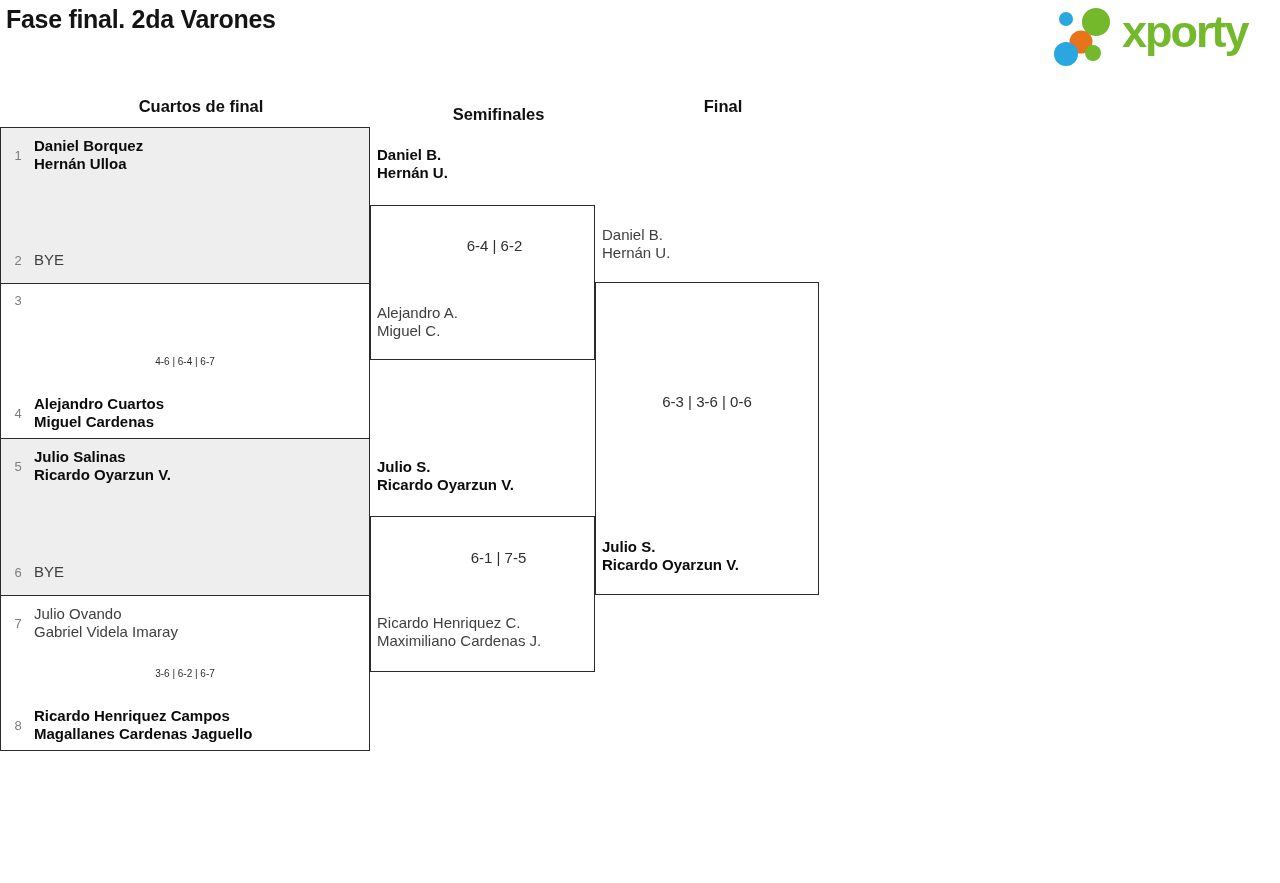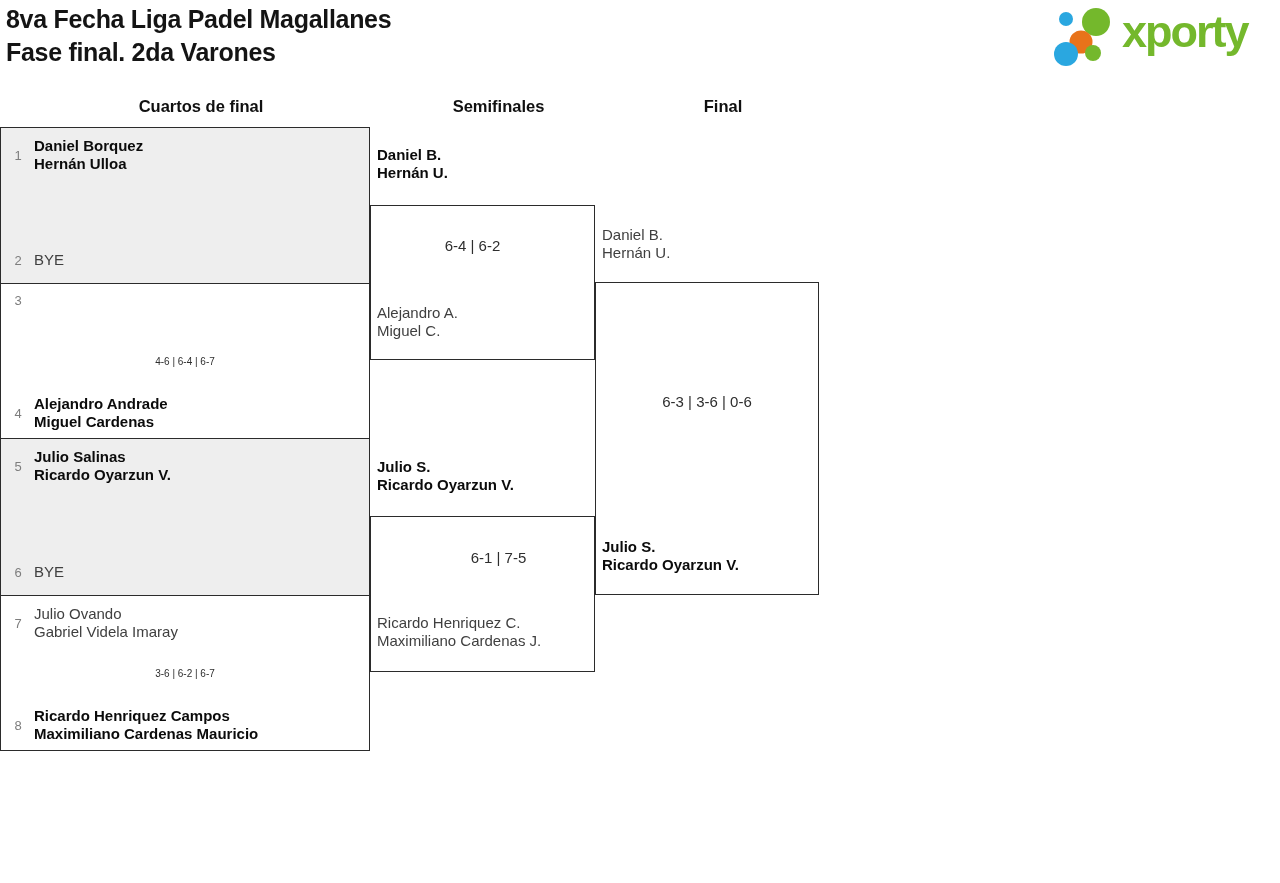--- a/index.html
+++ b/index.html
@@ -19,21 +19,21 @@
   .brand {
     position:absolute; left:73px; top:2px;
     font-size:45px; font-weight:700; letter-spacing:-2px;
   }
   
   .round-header {
     position:absolute; top:97px; height:22px;
     text-align:center; font-size:16.5px; font-weight:700; color:#101010;padding-left:32px;
   }
   .rh-qf   { left:0;     width:370px; }
-  .rh-sf   { left:370px; width:225px; }
+  .rh-sf   { left:370px; width:225px;margin-top:8px; }
   .rh-fin  { left:595px; width:224px; }
   
   .match-box {
     position:absolute; border:1px solid #2b2b2b; background:transparent;
   }
   .qf { left:0; width:370px; }
   .qf.shade { background:#eeeeee; }
   #qf1 { top:127px; height:157px; }
   #qf2 { top:283px; height:156px; background:#ffffff; }
   #qf3 { top:438px; height:158px; }
@@ -58,36 +58,35 @@
   }
   
   .adv-label {
     position:absolute; font-size:15px; line-height:18px; color:#3f3f3f; white-space:pre;
   }
   .adv-label.winner { font-weight:700; color:#0b0b0b; }
   .float-score {
     position:absolute; text-align:center; font-size:15px; color:#2e2e2e;
   }
   #sf1-top    { left:377px; top:146px; }
-  #sf1-score  { left:360px; width:225px; top:237px; }
+  #sf1-score  { left:382px; width:225px; top:237px; }
   #sf1-bottom { left:377px; top:304px; }
   #sf2-top    { left:377px; top:458px; }
   #sf2-score  { left:386px; width:225px; top:549px; }
   #sf2-bottom { left:377px; top:614px; }
   #fin-top    { left:602px; top:226px; }
   #fin-score  { left:595px; width:224px; top:393px; }
   #fin-bottom { left:602px; top:538px; }
 </style>
 </head>
 <body>
 
 <div id="stage">
 
   <div class="title">
-    <div>8va Fecha Liga Padel Magallanes</div>
     <div>Fase final. 2da Varones</div>
   </div>
 
   <div class="logo">
     <svg class="logo-dots" width="64" height="62" viewBox="0 0 64 62">
       <circle cx="17" cy="15" r="7" fill="#2aa7e0"></circle>
       <circle cx="47" cy="18" r="14" fill="#74b82c"></circle>
       <circle cx="32" cy="38" r="11.5" fill="#e8731a"></circle>
       <circle cx="17" cy="50" r="12" fill="#2aa7e0"></circle>
       <circle cx="44" cy="49" r="8" fill="#74b82c"></circle>
@@ -110,21 +109,21 @@
     </div>
   </div>
 
   <div id="qf2" class="match-box qf">
     <div class="team team-top">
       <span class="seed">3</span>
     </div>
     <div class="box-score">4-6 | 6-4 | 6-7</div>
     <div class="team team-bottom">
       <span class="seed">4</span>
-      <span class="names winner"><span>Alejandro Andrade</span><br><span>Miguel Cardenas</span></span>
+      <span class="names winner"><span>Alejandro Cuartos</span><br><span>Miguel Cardenas</span></span>
     </div>
   </div>
 
   <div id="qf3" class="match-box qf shade">
     <div class="team team-top">
       <span class="seed">5</span>
       <span class="names winner"><span>Julio Salinas</span><br><span>Ricardo Oyarzun V.</span></span>
     </div>
     <div class="team team-bottom bye">
       <span class="seed">6</span>
@@ -133,21 +132,21 @@
   </div>
 
   <div id="qf4" class="match-box qf">
     <div class="team team-top">
       <span class="seed">7</span>
       <span class="names"><span>Julio Ovando</span><br><span>Gabriel Videla Imaray</span></span>
     </div>
     <div class="box-score">3-6 | 6-2 | 6-7</div>
     <div class="team team-bottom">
       <span class="seed">8</span>
-      <span class="names winner"><span>Ricardo Henriquez Campos</span><br><span>Maximiliano Cardenas Mauricio</span></span>
+      <span class="names winner"><span>Ricardo Henriquez Campos</span><br><span>Magallanes Cardenas Jaguello</span></span>
     </div>
   </div>
 
   <div id="sf1" class="match-box"></div>
   <div id="sf2" class="match-box"></div>
   <div id="fin" class="match-box"></div>
 
   <div id="sf1-top" class="adv-label winner"><span>Daniel B.</span><br><span>Hernán U.</span></div>
   <div id="sf1-score" class="float-score">6-4 | 6-2</div>
   <div id="sf1-bottom" class="adv-label"><span>Alejandro A.</span><br><span>Miguel C.</span></div>

